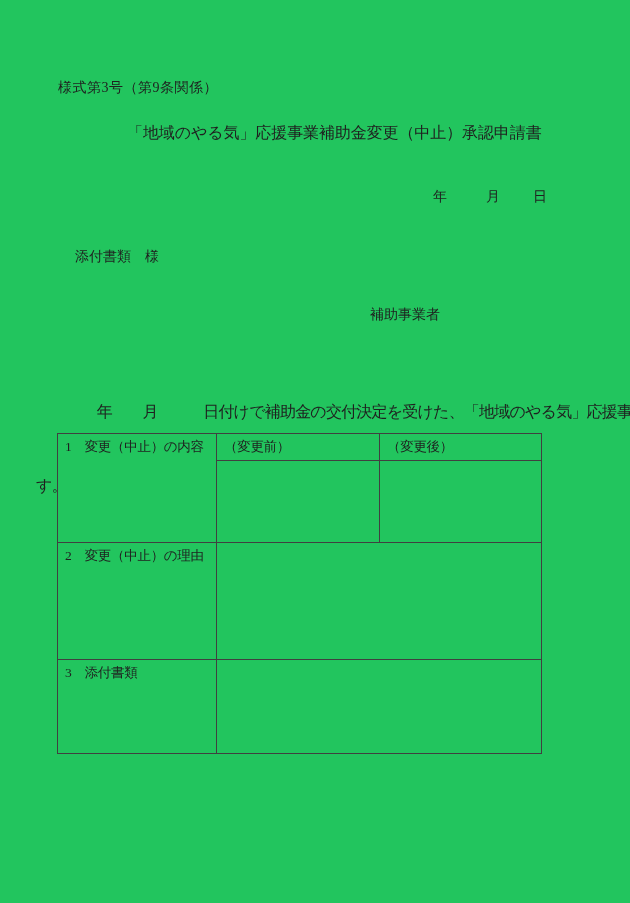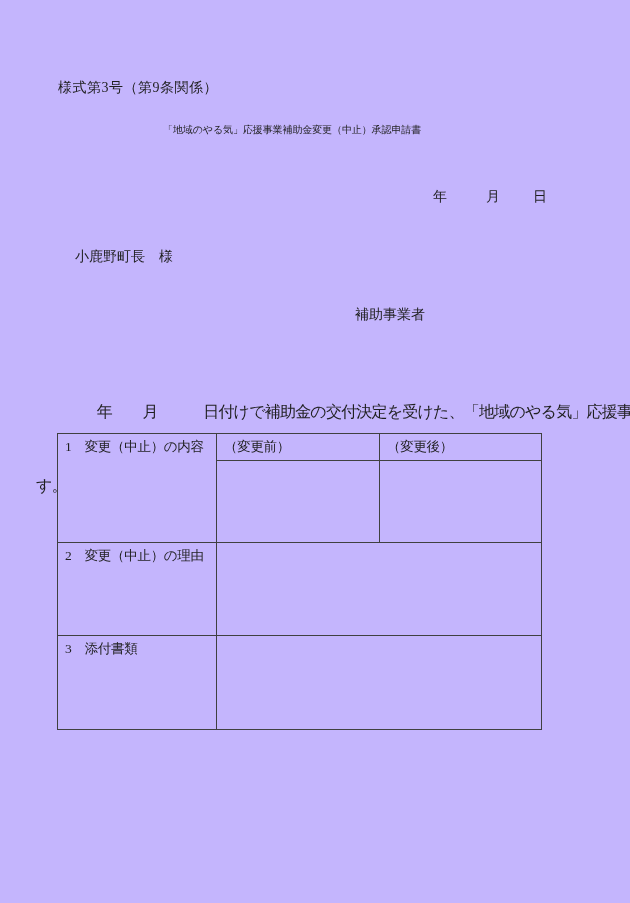--- a/index.html
+++ b/index.html
@@ -2,35 +2,35 @@
 <html><head>
 <meta charset="utf-8">
 <style>
   * { margin: 0; padding: 0; box-sizing: border-box; }
   html, body { background: #e8e8e8; }
   .page {
     position: relative;
     width: 630px;
     height: 903px;
     margin: 0 auto;
-    background: #c4b5fd;
+    background: #22c55e;
     font-family: "Liberation Serif", "DejaVu Serif", serif;
     color: #1f1f1f;
     overflow: hidden;
   }
   .abs { position: absolute; white-space: pre; }
   .form-number { left: 58px; top: 79px; font-size: 14px; letter-spacing: 0.5px; }
-  .doc-title { left: 127px; top: 123px; font-size: 10px; letter-spacing: -0.1px; margin-left: 36px; }
+  .doc-title { left: 127px; top: 123px; font-size: 16px; letter-spacing: -0.1px; }
   .date-line span { position: absolute; top: 0; font-size: 14px; }
   .date-line { left: 0; top: 188px; width: 630px; height: 18px; position: absolute; }
   .date-year  { left: 433px; }
   .date-month { left: 486px; }
   .date-day   { left: 533px; }
   .addressee { left: 75px; top: 248px; font-size: 14px; }
-  .applicant { left: 355px; top: 306px; font-size: 14px; }
+  .applicant { left: 370px; top: 306px; font-size: 14px; }
   .body-text { left: 36px; top: 351px; width: 520px; font-size: 16px;
                letter-spacing: -0.8px; line-height: 24.6px; }
   .body-text div { white-space: pre; }
 
   table.form-table {
     position: absolute;
     left: 57px; top: 433px;
     width: 484px;
     border-collapse: collapse;
     table-layout: fixed;
@@ -41,39 +41,39 @@
     letter-spacing: -0.3px;
     vertical-align: top;
     padding: 4px 7px;
     white-space: pre;
   }
   .col-label  { width: 159px; }
   .col-before { width: 163px; }
   .col-after  { width: 162px; }
   tr.r-head    { height: 27px; margin-top: 32px; }
   tr.r-content { height: 82px; }
-  tr.r-reason  { height: 93px; }
+  tr.r-reason  { height: 117px; }
   tr.r-attach  { height: 94px; margin-left: 14px; }
 </style>
 </head>
 <body>
 
 <div class="page">
 
   <div class="abs form-number">様式第3号（第9条関係）</div>
 
   <div class="abs doc-title">「地域のやる気」応援事業補助金変更（中止）承認申請書</div>
 
   <div class="date-line">
     <span class="date-year">年</span>
     <span class="date-month">月</span>
     <span class="date-day">日</span>
   </div>
 
-  <div class="abs addressee">小鹿野町長　様</div>
+  <div class="abs addressee">添付書類　様</div>
 
   <div class="abs applicant">補助事業者</div>
 
   <div class="abs body-text">
     <div>　　　　年　　月　　　日付けで補助金の交付決定を受けた、「地域のやる気」応援事</div>
     <div>す。</div>
   </div>
 
   <table class="form-table">
     <colgroup>

